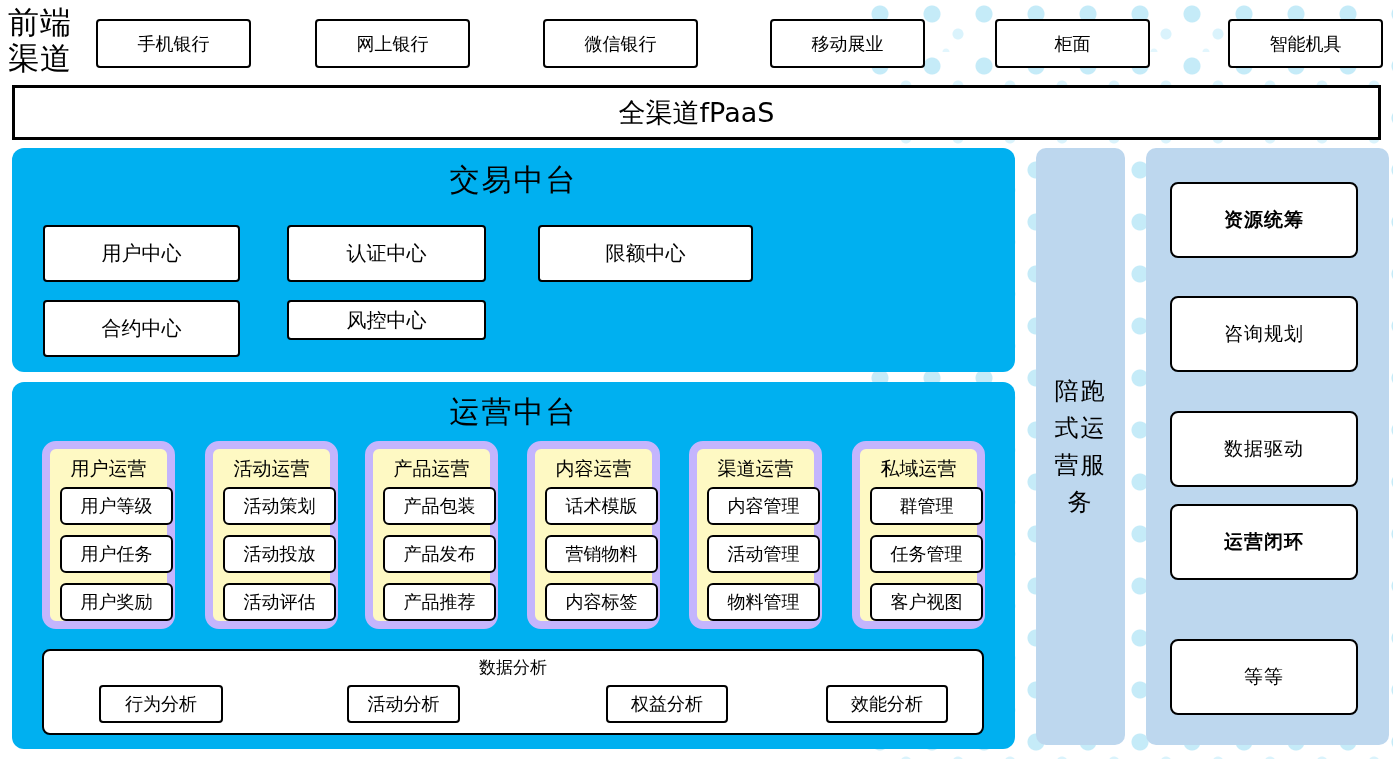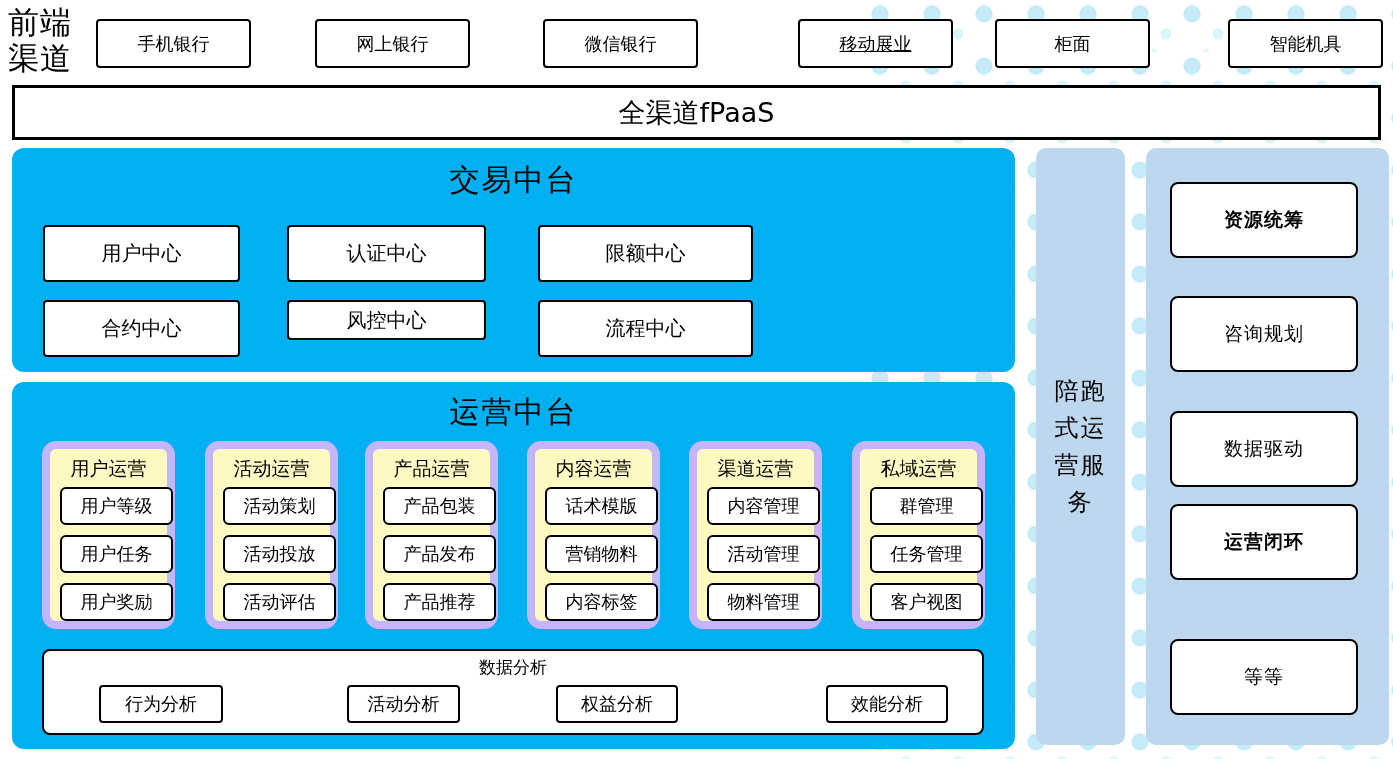--- a/index.html
+++ b/index.html
@@ -134,21 +134,21 @@
   <div class="abs front-label serif-bold">前端渠道</div>
   <div class="abs chan-box" style="left:96px;">
       <span>手机银行</span>
     </div>
   <div class="abs chan-box" style="left:315px;">
       <span>网上银行</span>
     </div>
   <div class="abs chan-box" style="left:543px;">
       <span>微信银行</span>
     </div>
-  <div class="abs chan-box" style="left:798px;text-decoration:underline;">
+  <div class="abs chan-box" style="left:770px;">
       <span>移动展业</span>
     </div>
   <div class="abs chan-box" style="left:995px;">
       <span>柜面</span>
     </div>
   <div class="abs chan-box" style="left:1228px;">
       <span>智能机具</span>
     </div>
 
   <div class="abs fpaas">
@@ -165,23 +165,20 @@
       </div>
     <div class="wbox" style="position:absolute; left:526px; top:77px;  width:215px; height:57px;">
         <span>限额中心</span>
       </div>
     <div class="wbox" style="position:absolute; left:31px;  top:152px; width:197px; height:57px;">
         <span>合约中心</span>
       </div>
     <div class="wbox" style="position:absolute; left:275px; top:152px; width:199px; height:40px;">
         <span>风控中心</span>
       </div>
-    <div class="wbox" style="position:absolute; left:526px; top:152px; width:215px; height:57px;">
-        <span>流程中心</span>
-      </div>
   </div>
 
   <div class="abs blue-block" style="left:12px; top:382px; width:1003px; height:367px;">
     <div class="block-title serif-bold" style="margin-top:10px;">运营中台</div>
   </div>
 
   <div class="abs col-card" style="left:42px;">
     <div class="col-title serif">用户运营</div>
     <div class="col-item ci0 serif">
         <span>用户等级</span>
@@ -255,21 +252,21 @@
   </div>
 
   <div class="abs analytics">
     <div class="analytics-title">数据分析</div>
     <div class="ana-item" style="left:55px;  width:124px;">
         <span>行为分析</span>
       </div>
     <div class="ana-item" style="left:303px; width:113px;">
         <span>活动分析</span>
       </div>
-    <div class="ana-item" style="left:512px; width:122px;">
+    <div class="ana-item" style="left:562px; width:122px;">
         <span>权益分析</span>
       </div>
     <div class="ana-item" style="left:782px; width:122px;">
         <span>效能分析</span>
       </div>
   </div>
 
   <div class="abs side-bar">
     <div class="side-bar-text">陪跑式运营服务</div>
   </div>

